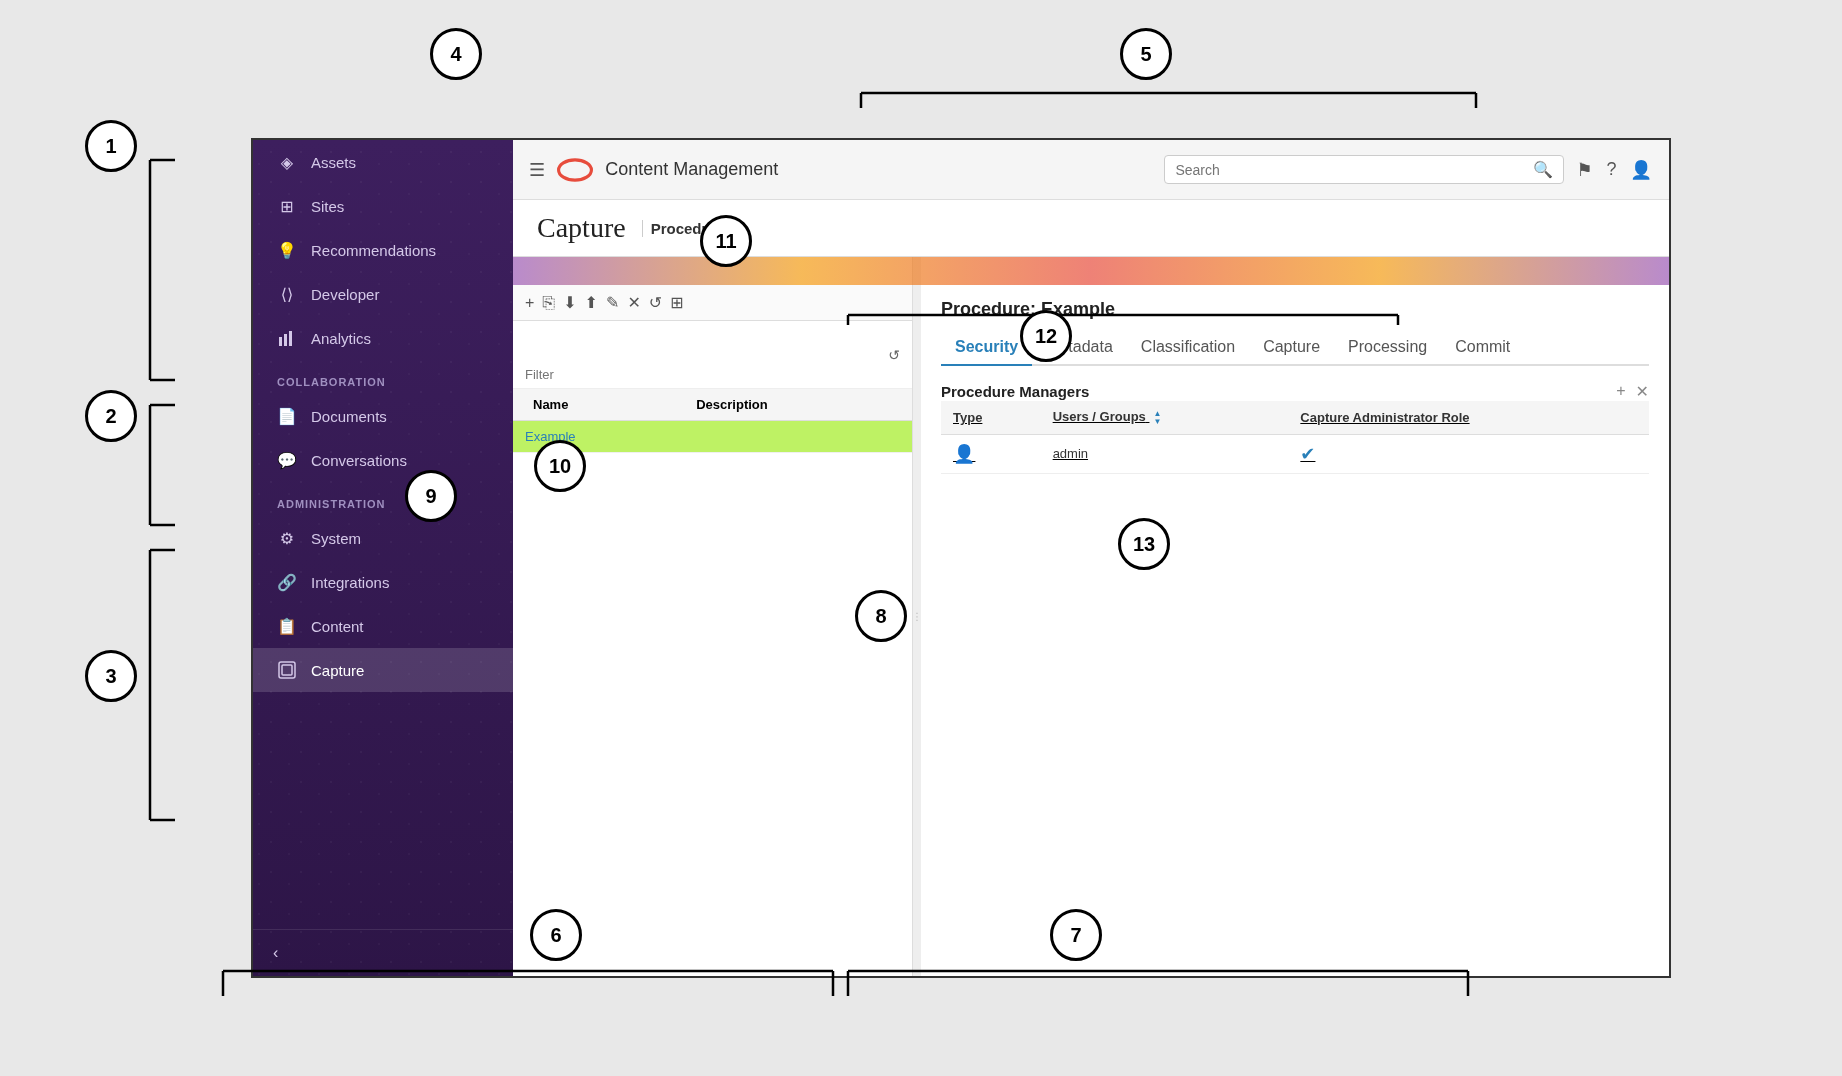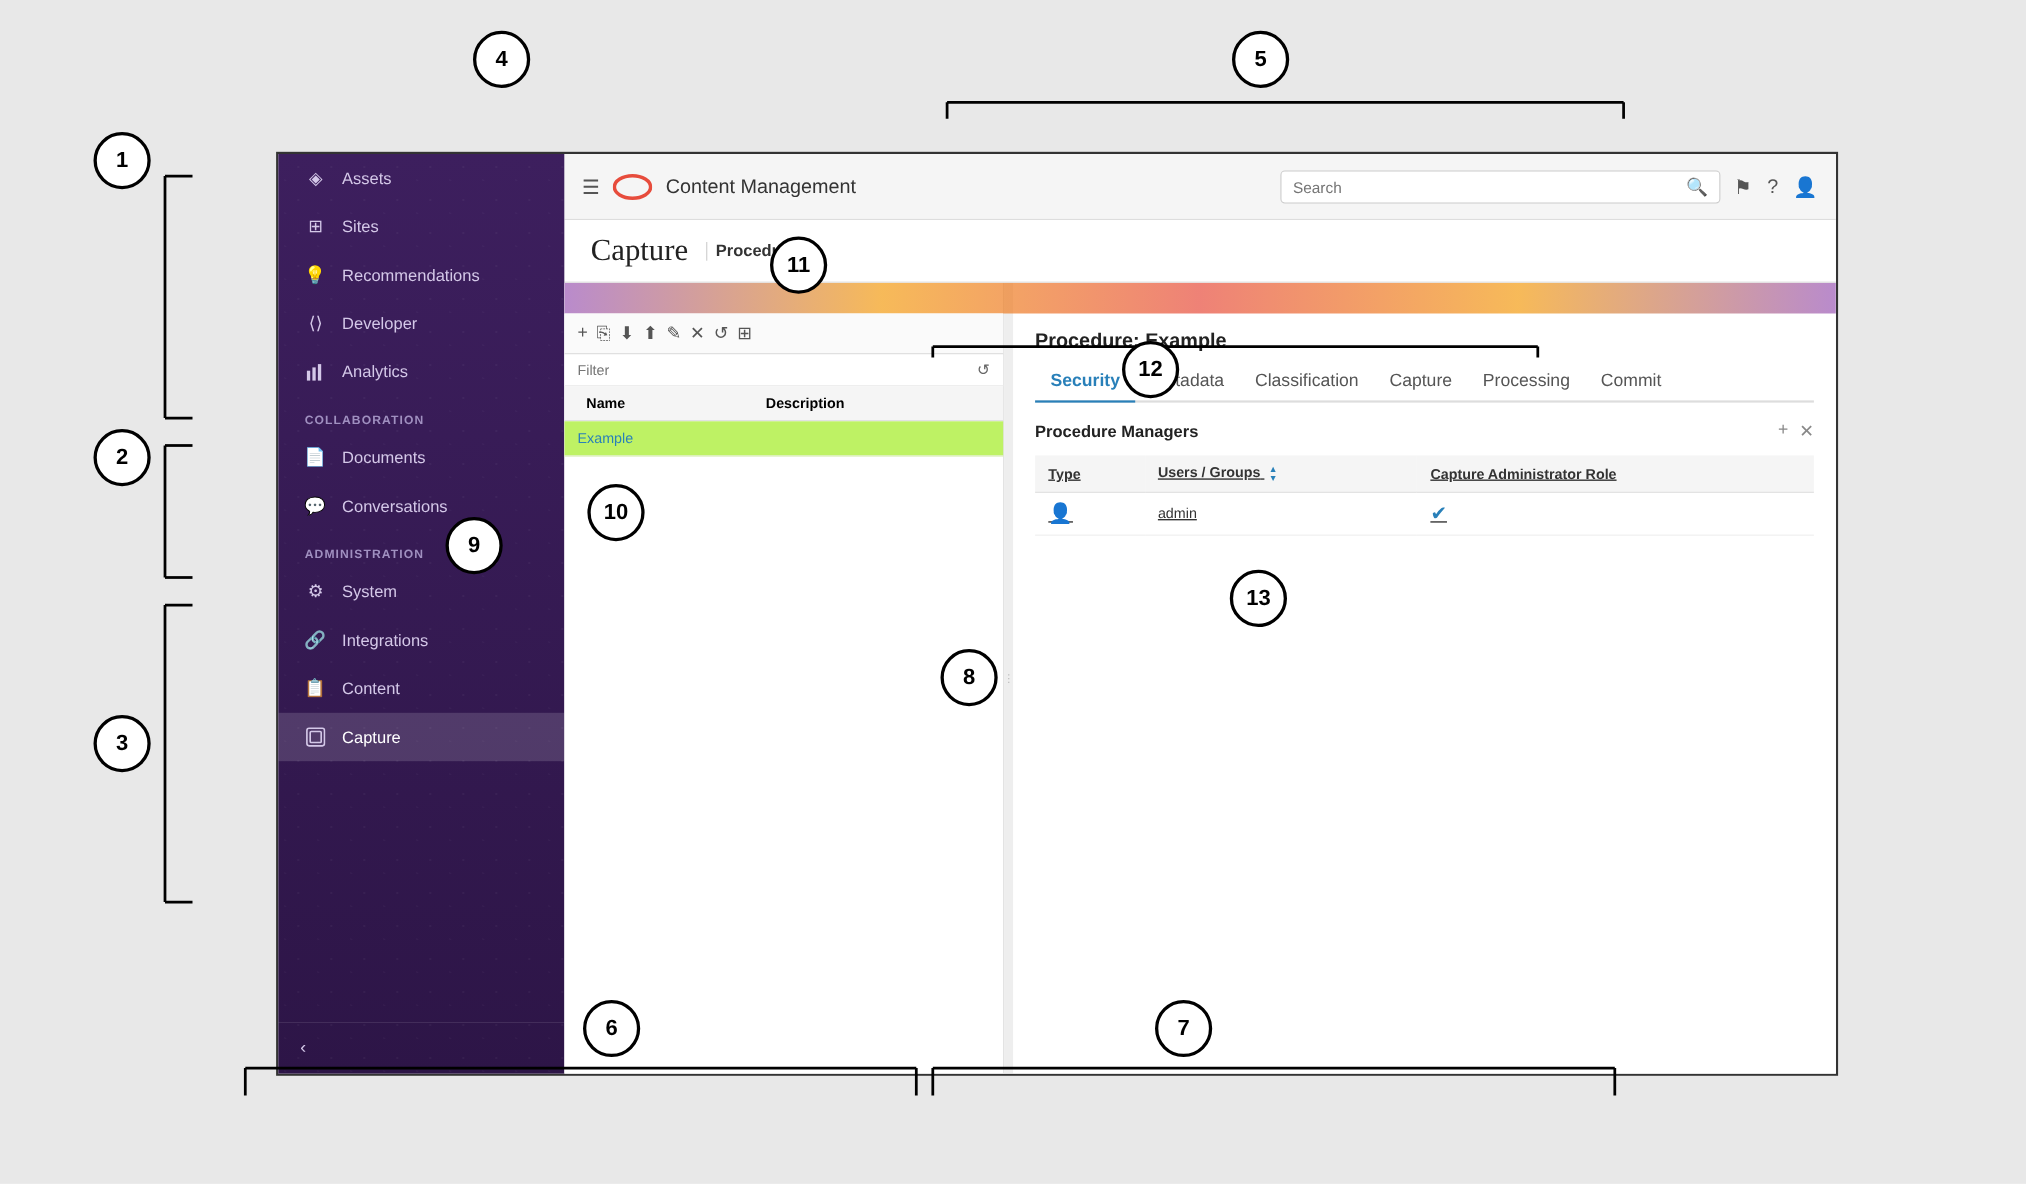--- a/index.html
+++ b/index.html
@@ -259,20 +259,21 @@
       border-bottom: 1px solid #eee;
       gap: 8px;
       background: white;
     }
     .filter-input {
       flex: 1;
       border: none;
       outline: none;
       font-size: 13px;
       color: #666;
+      margin-top: 40px;
     }
     .filter-refresh {
       color: #666;
       cursor: pointer;
       font-size: 14px;
     }
     .table-header {
       display: flex;
       padding: 8px 20px;
       background: #f5f5f5;
@@ -336,21 +337,20 @@
 
     .right-panel-body {
       flex: 1;
       padding: 16px 20px;
       overflow-y: auto;
     }
     .section-header-row {
       display: flex;
       align-items: center;
       justify-content: space-between;
-      margin-bottom: 12px;
     }
     .section-title {
       font-size: 15px;
       font-weight: bold;
       color: #222;
     }
     .section-actions {
       display: flex;
       gap: 10px;
       color: #888;

